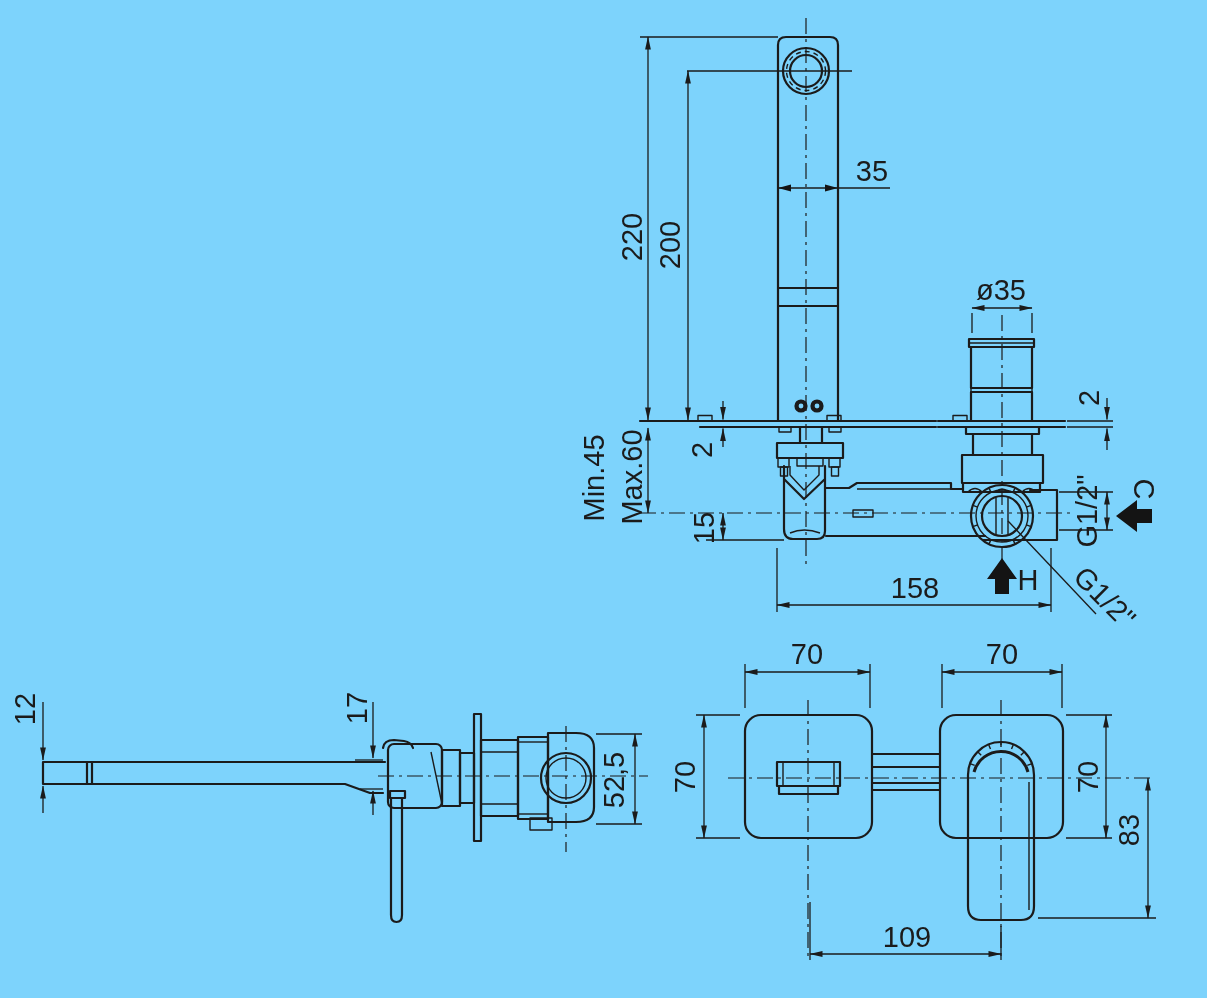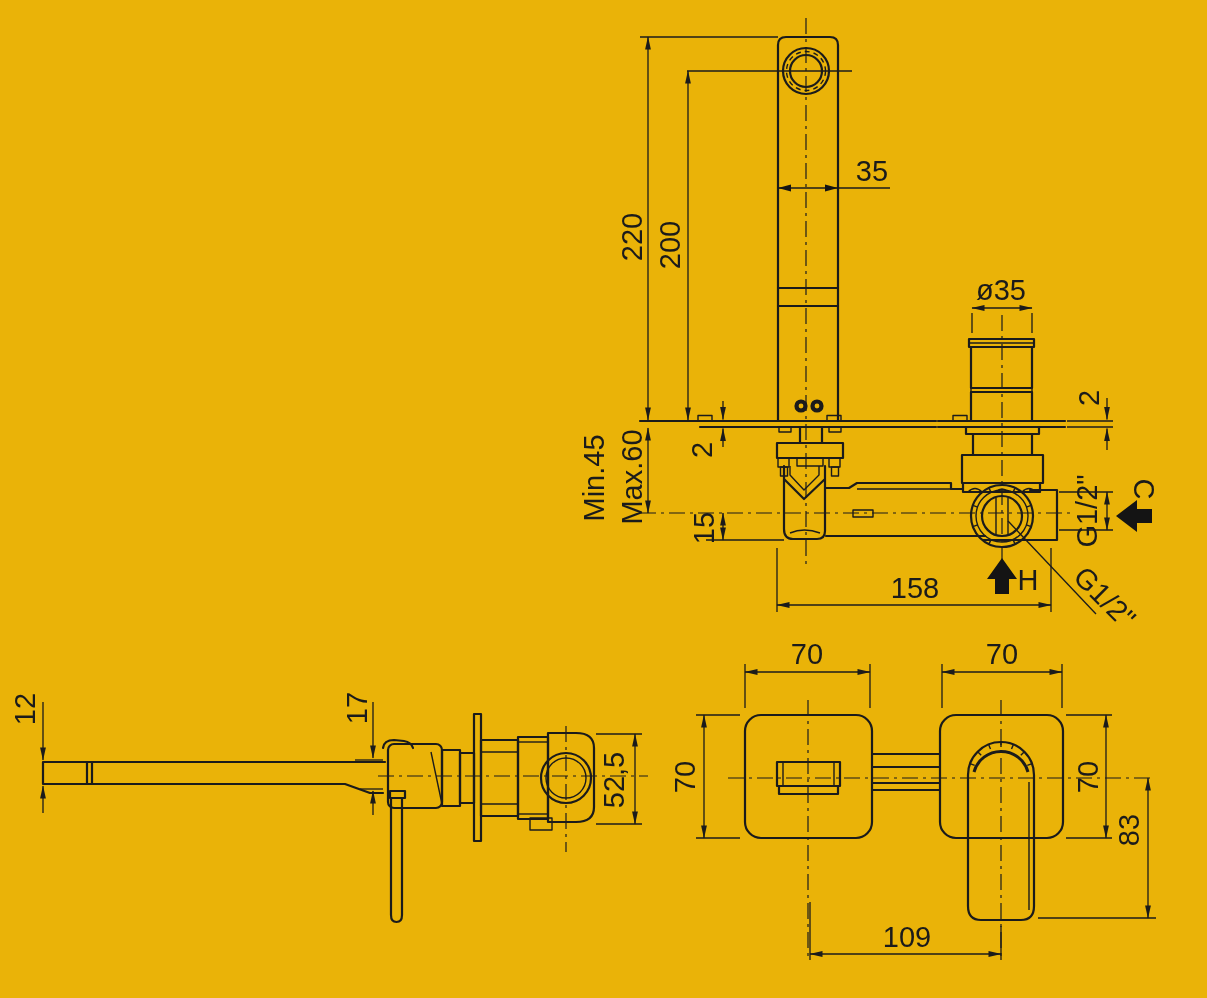--- a/index.html
+++ b/index.html
@@ -1,16 +1,16 @@
 <!DOCTYPE html>
 <html><head>
 <meta charset="utf-8">
 <style>
   html,body{margin:0;padding:0;background:#f3f3f3;}
-  #stage{position:relative;width:1207px;height:998px;background:#eab308;overflow:hidden;
+  #stage{position:relative;width:1207px;height:998px;background:#7dd3fc;overflow:hidden;
          font-family:"Liberation Sans", sans-serif;}
   svg{position:absolute;left:0;top:0;}
   .obj{fill:none;stroke:#1b1b1b;stroke-width:2.2;stroke-linejoin:round;stroke-linecap:round;}
   .thin{fill:none;stroke:#1b1b1b;stroke-width:1.4;stroke-linejoin:round;}
   .dim{fill:none;stroke:#1b1b1b;stroke-width:1.3;}
   .cl{fill:none;stroke:#1b1b1b;stroke-width:1.2;stroke-dasharray:16 5 3 5;}
   .dashring{fill:none;stroke:#1b1b1b;stroke-width:1.4;stroke-dasharray:5 4;}
   .screw{fill:none;stroke:#1b1b1b;stroke-width:4.2;}
   .solid{fill:#141414;stroke:none;}
   text.lbl{font-family:"Liberation Sans", sans-serif;font-size:29px;fill:#1b1b1b;}

